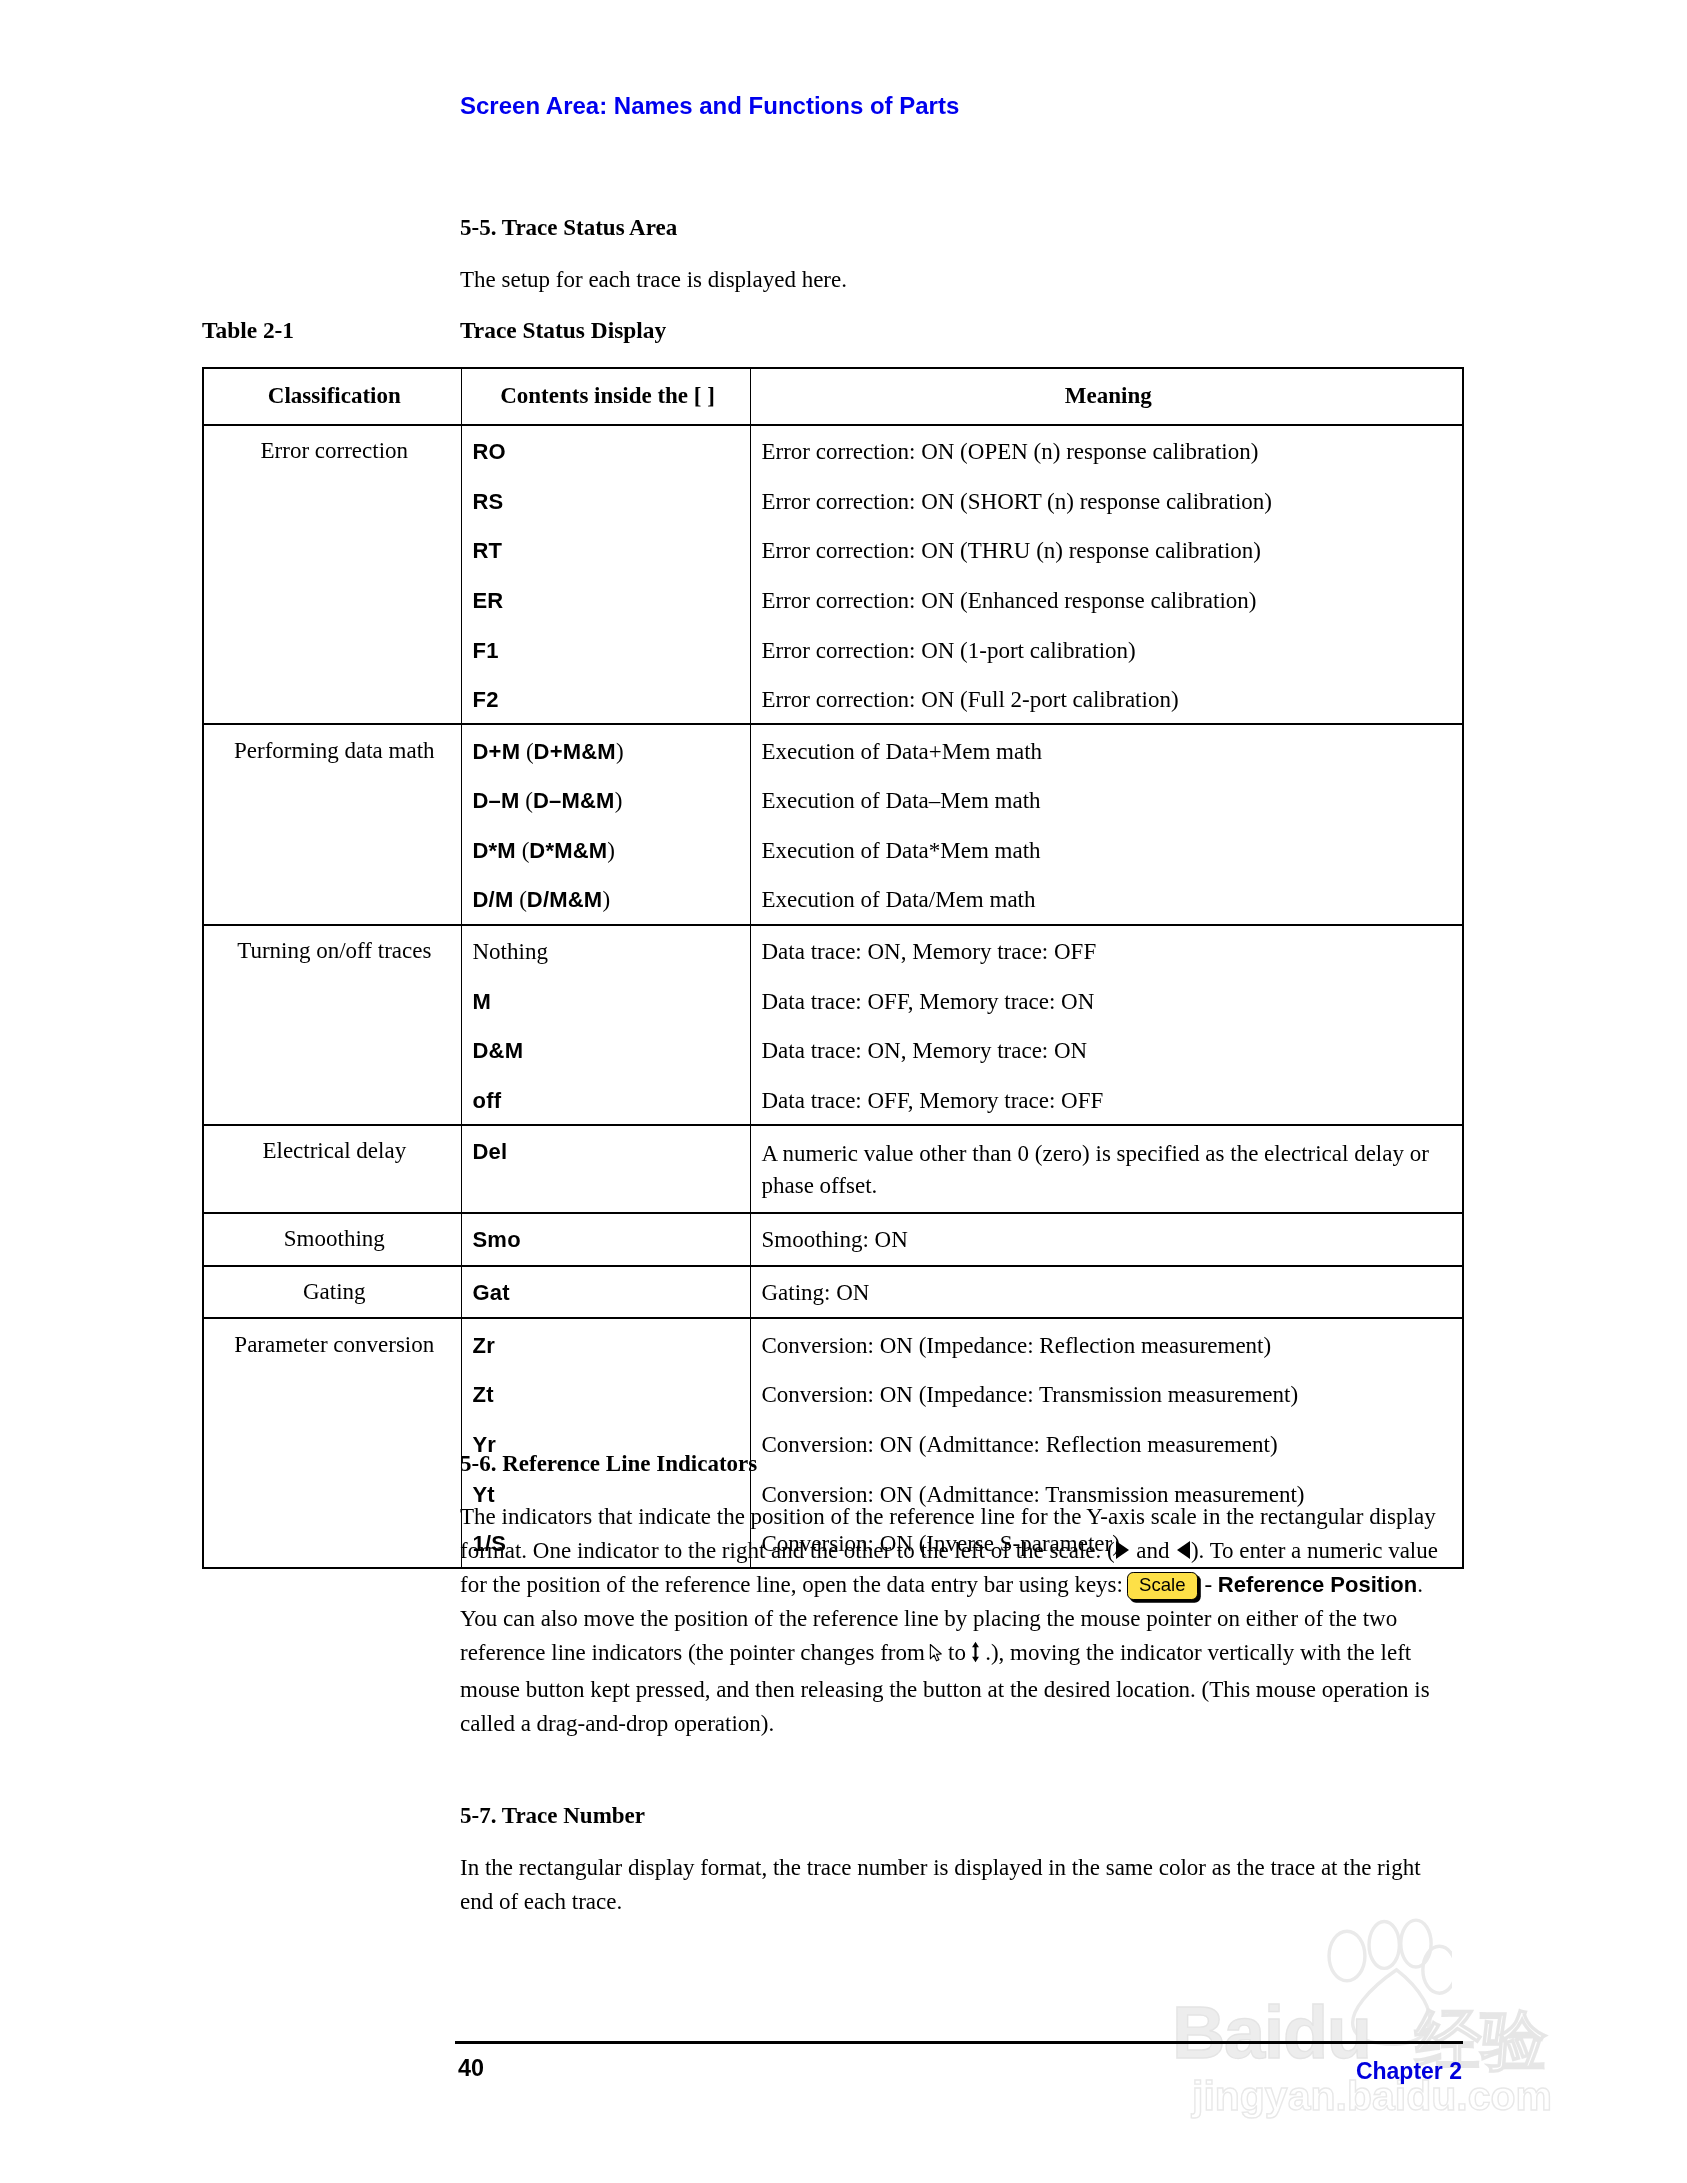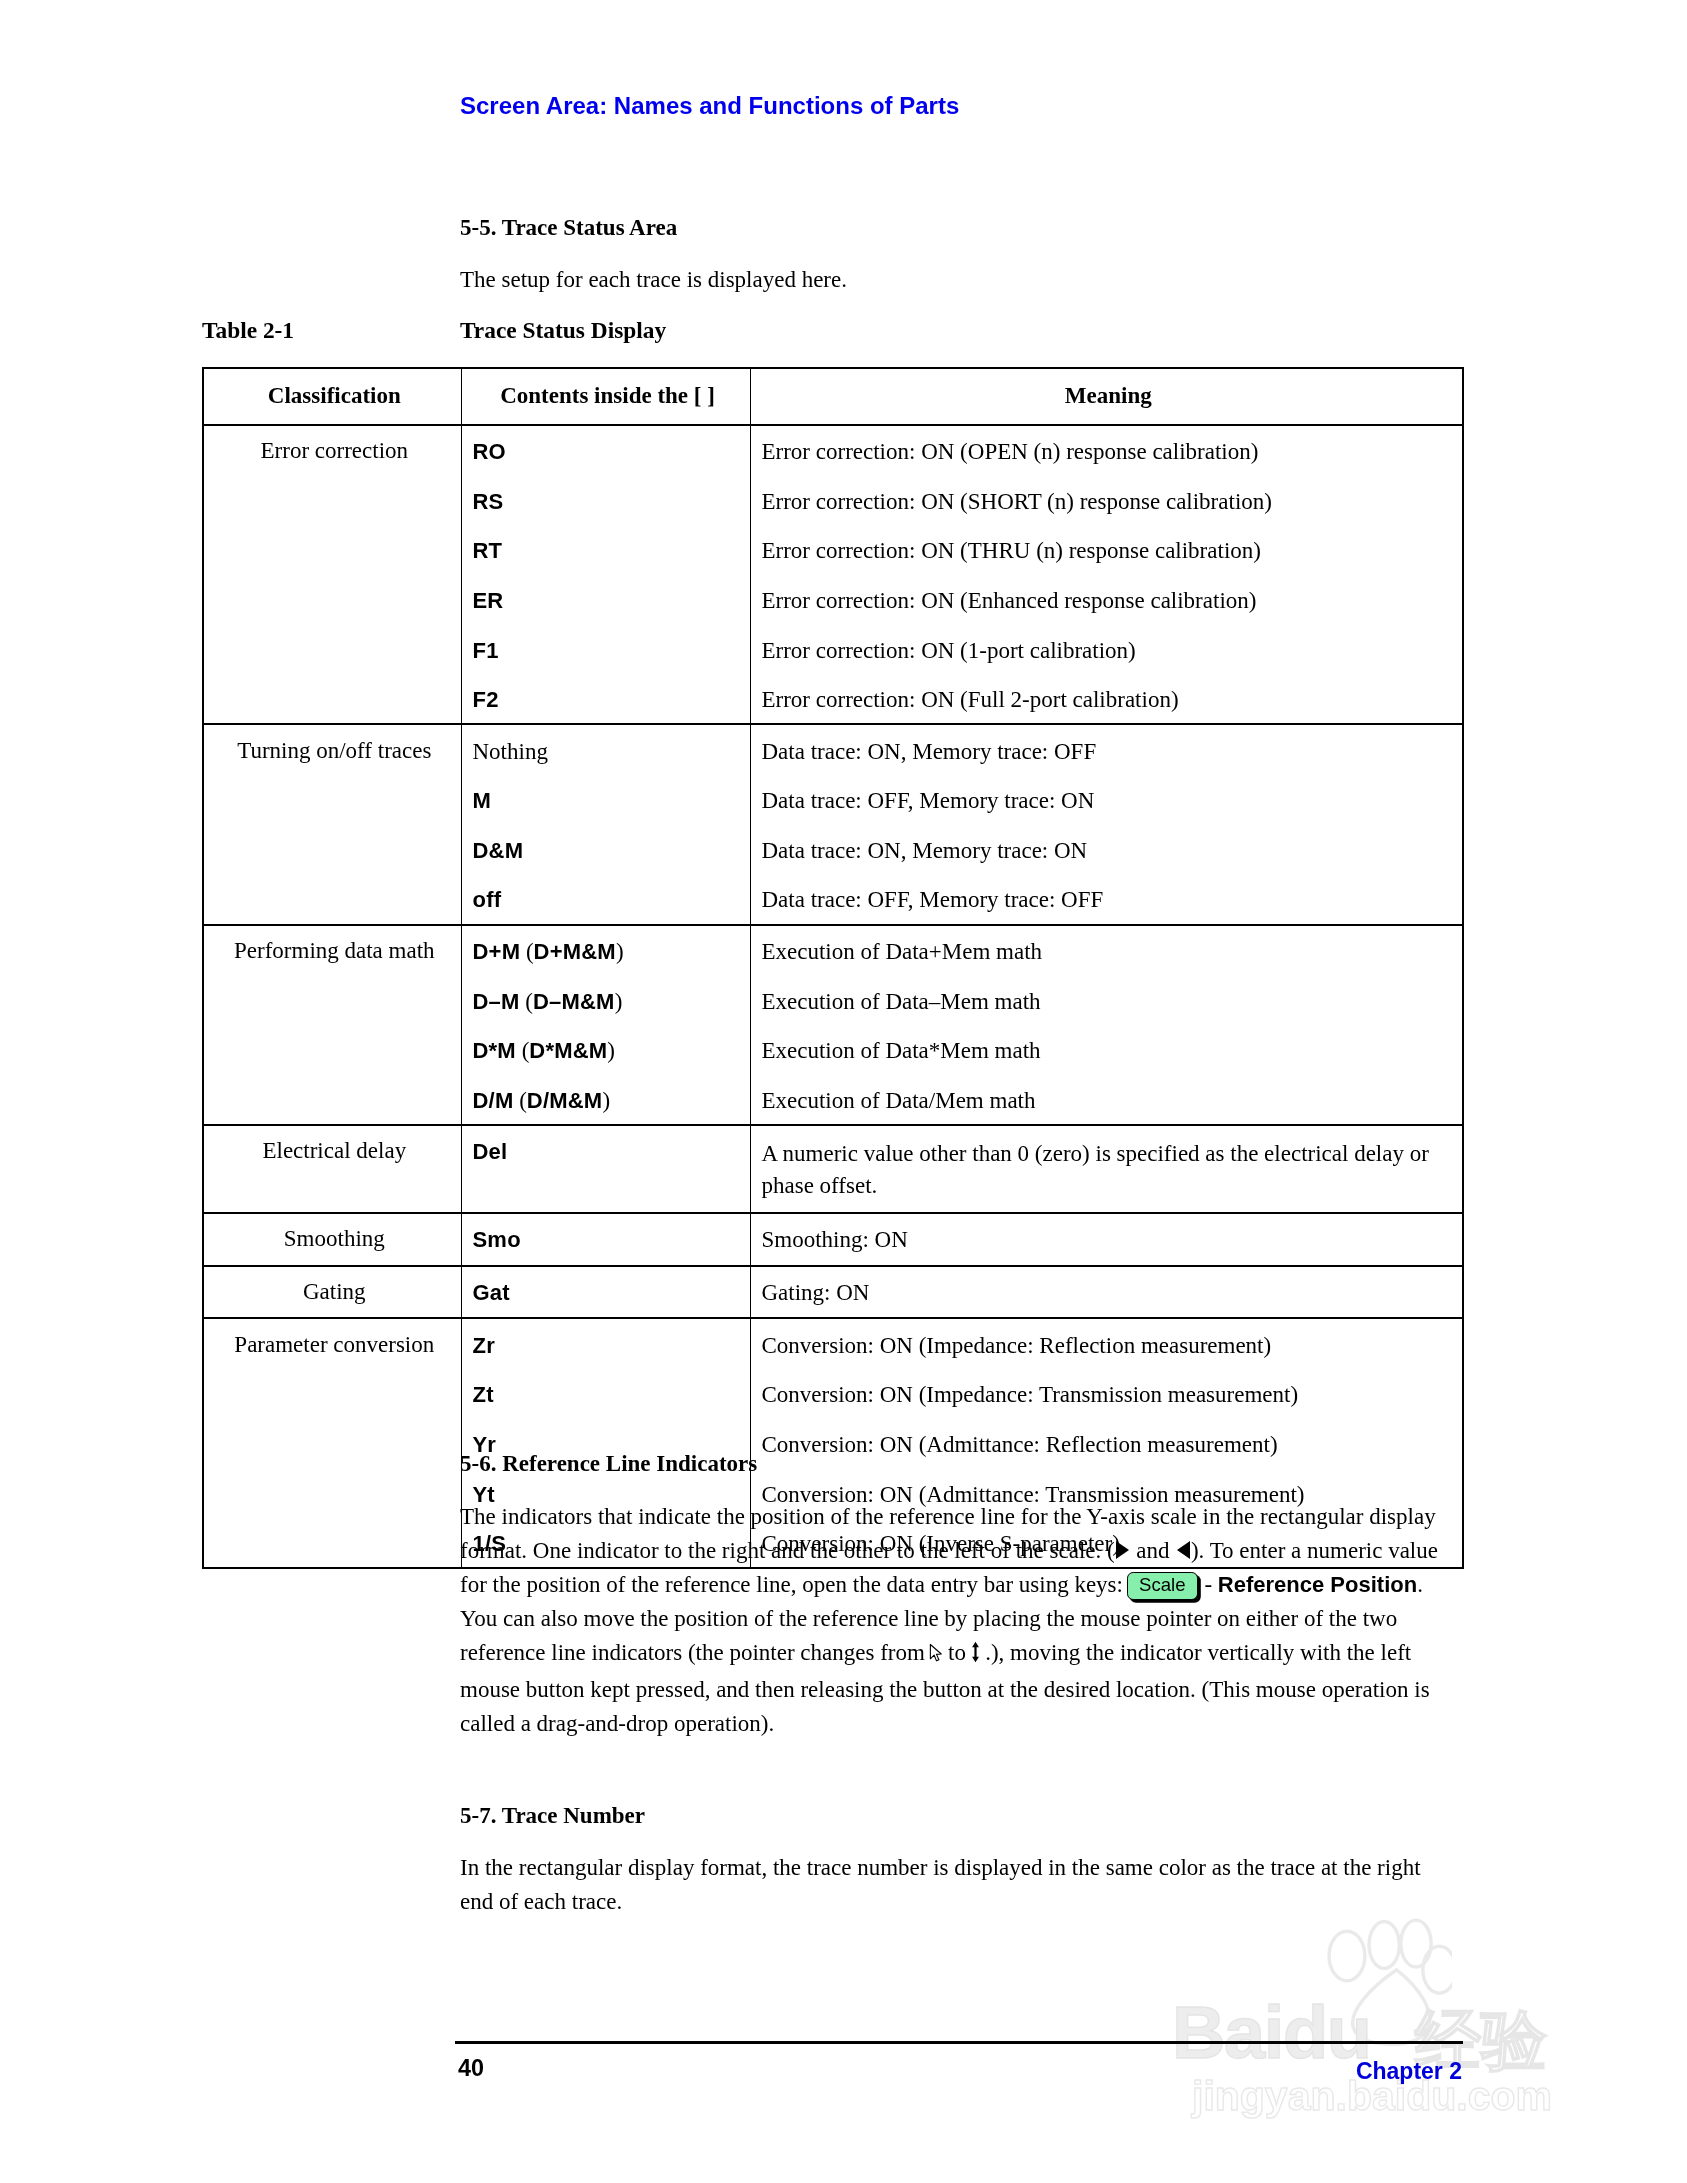--- a/index.html
+++ b/index.html
@@ -260,21 +260,21 @@
     display: inline-block;
     border: 1.4px solid #000;
     border-radius: 6.2px;
     padding: 1.4px 11px 2.8px 11px;
     font-family: "Liberation Sans", sans-serif;
     font-size: 18.6px;
     line-height: 22px;
     box-shadow: 2.8px 2.8px 0 #000;
     margin: 0 6.9px 0 4.1px;
     vertical-align: 0.7px;
-    background: #86efac;
+    background: #fde047;
   }
   .refpos {
     font-family: "Liberation Sans", sans-serif;
     font-weight: bold;
     font-size: 22px;
   }
   .cursor-ico, .resize-ico {
     display: inline-block;
     vertical-align: -3.4px;
     margin: 0 4.1px;
@@ -336,57 +336,57 @@
                 <li><span class="meaning">Error correction: ON (SHORT (n) response calibration)</span></li>
                 <li><span class="meaning">Error correction: ON (THRU (n) response calibration)</span></li>
                 <li><span class="meaning">Error correction: ON (Enhanced response calibration)</span></li>
                 <li><span class="meaning">Error correction: ON (1-port calibration)</span></li>
                 <li><span class="meaning">Error correction: ON (Full 2-port calibration)</span></li>
               </ul>
             </td>
           </tr>
           <tr class="grp">
             <td class="c-class">
+              <div class="classification">Performing data math</div>
+            </td>
+            <td class="c-cont">
+              <ul class="sub-list">
+                <li><span class="code">D+M</span><span class="paren"> (</span><span class="code">D+M&amp;M</span><span class="paren">)</span></li>
+                <li><span class="code">D–M</span><span class="paren"> (</span><span class="code">D–M&amp;M</span><span class="paren">)</span></li>
+                <li><span class="code">D*M</span><span class="paren"> (</span><span class="code">D*M&amp;M</span><span class="paren">)</span></li>
+                <li><span class="code">D/M</span><span class="paren"> (</span><span class="code">D/M&amp;M</span><span class="paren">)</span></li>
+              </ul>
+            </td>
+            <td class="c-mean">
+              <ul class="sub-list">
+                <li><span class="meaning">Execution of Data+Mem math</span></li>
+                <li><span class="meaning">Execution of Data–Mem math</span></li>
+                <li><span class="meaning">Execution of Data*Mem math</span></li>
+                <li><span class="meaning">Execution of Data/Mem math</span></li>
+              </ul>
+            </td>
+          </tr>
+          <tr class="grp">
+            <td class="c-class">
               <div class="classification">Turning on/off traces</div>
             </td>
             <td class="c-cont">
               <ul class="sub-list">
                 <li><span class="code-plain">Nothing</span></li>
                 <li><span class="code">M</span></li>
                 <li><span class="code">D&amp;M</span></li>
                 <li><span class="code">off</span></li>
               </ul>
             </td>
             <td class="c-mean">
               <ul class="sub-list">
                 <li><span class="meaning">Data trace: ON, Memory trace: OFF</span></li>
                 <li><span class="meaning">Data trace: OFF, Memory trace: ON</span></li>
                 <li><span class="meaning">Data trace: ON, Memory trace: ON</span></li>
                 <li><span class="meaning">Data trace: OFF, Memory trace: OFF</span></li>
-              </ul>
-            </td>
-          </tr>
-          <tr class="grp">
-            <td class="c-class">
-              <div class="classification">Performing data math</div>
-            </td>
-            <td class="c-cont">
-              <ul class="sub-list">
-                <li><span class="code">D+M</span><span class="paren"> (</span><span class="code">D+M&amp;M</span><span class="paren">)</span></li>
-                <li><span class="code">D–M</span><span class="paren"> (</span><span class="code">D–M&amp;M</span><span class="paren">)</span></li>
-                <li><span class="code">D*M</span><span class="paren"> (</span><span class="code">D*M&amp;M</span><span class="paren">)</span></li>
-                <li><span class="code">D/M</span><span class="paren"> (</span><span class="code">D/M&amp;M</span><span class="paren">)</span></li>
-              </ul>
-            </td>
-            <td class="c-mean">
-              <ul class="sub-list">
-                <li><span class="meaning">Execution of Data+Mem math</span></li>
-                <li><span class="meaning">Execution of Data–Mem math</span></li>
-                <li><span class="meaning">Execution of Data*Mem math</span></li>
-                <li><span class="meaning">Execution of Data/Mem math</span></li>
               </ul>
             </td>
           </tr>
           <tr class="grp">
             <td class="c-class">
               <div class="classification">Electrical delay</div>
             </td>
             <td class="c-cont">
               <ul class="sub-list">
                 <li><span class="code">Del</span></li>

